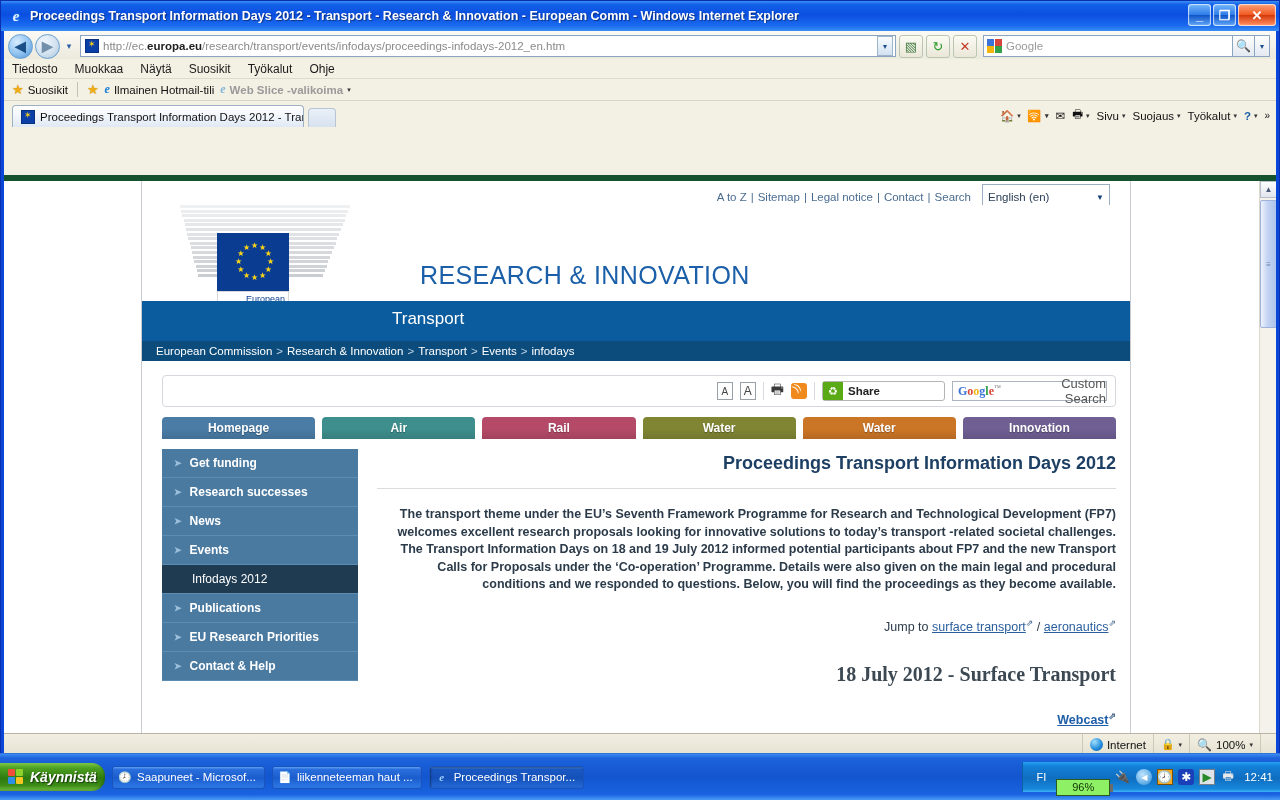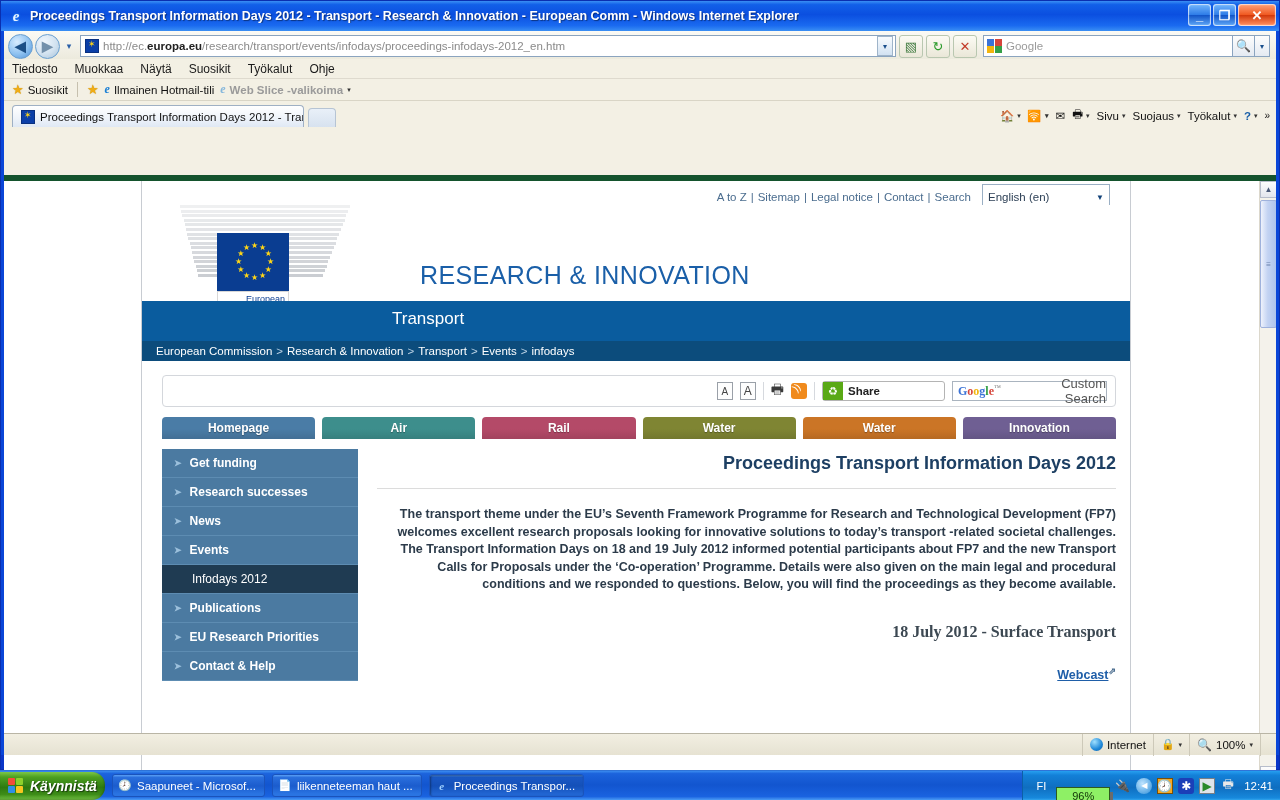--- a/index.html
+++ b/index.html
@@ -218,38 +218,38 @@
   .snav.sel { background:#1f3b52; font-weight:normal; padding-left:30px; }
 
   #main { flex:1; padding-left:19px; }
   #h1 { font-size:18px; font-weight:bold; color:#1d3f63; margin:4px 0 0 0; }
   #hr1 { height:1px; background:#dcdcdc; margin:14px 0 0 0; }
   #intro { font-size:12.5px; font-weight:bold; color:#2c3b4a; line-height:17.5px; margin-top:17px; }
   #tags { font-size:10.5px; color:#9aa3ac; line-height:13px; margin-top:28px; max-width:735px; }
   #jump { font-size:12.5px; color:#2c3b4a; margin-top:24px; }
   #jump a { color:#2a5f9e; text-decoration:underline; }
   .extlink { font-size:9px; vertical-align:super; color:#4a6c8e; }
-  #h2 { font-size:16px; font-weight:bold; color:#3c4852; margin:29px 0 0 6px; font-family:"Liberation Serif",serif;}
+  #h2 { font-size:20px; font-weight:bold; color:#3c4852; margin:29px 0 0 6px; font-family:"Liberation Serif",serif;}
   #webcastp { margin-top:25px; font-size:12.5px; font-weight:bold; }
   #webcastp a { color:#1f5ea8; text-decoration:underline; }
 
   
   #statusbar { position:absolute; left:0; bottom:0; width:100%; height:22px;
      background:linear-gradient(180deg,#f2efe2,#e6e2d2);
      border-top:1px solid #b9b5a5; display:flex; align-items:center; font-size:11.5px; color:#111; }
   #statusbar .sfill{ flex:1; }
   #statusbar .scell{ height:22px; display:flex; align-items:center; padding:0 7px;
                      border-left:1px solid #cdc9b9; gap:4px; }
   .globe{ width:13px;height:13px;border-radius:50%;
           background:radial-gradient(circle at 35% 30%,#9fe0ff,#1f88d8 60%,#0b5ea8);}
   .lockz{ color:#5c5c5c; font-size:11px; }
   .zoomi{ color:#1a5fa8; font-size:12px; }
 
   
-  #taskbar { position:absolute; left:0; bottom:0; width:1280px; height:30px;
+  #taskbar { position:absolute; left:0; bottom:0; width:1280px; height:47px;
      background:linear-gradient(180deg,#3b8cf0 0%, #1c63dc 9%, #1255cf 48%, #1a63e0 88%, #4a9bf5 100%);
      border-top:1px solid #2f74d8; display:flex; align-items:center; }
   #startbtn { width:105px; height:28px; margin:0 0 0 0;
      background:linear-gradient(180deg,#7ec847 0%, #4da021 18%, #2e7a10 55%, #3d8c18 80%, #73c243 100%);
      border-radius: 0 13px 13px 0; display:flex; align-items:center; gap:6px; padding-left:8px;
      box-shadow: inset -1px -1px 2px rgba(0,0,0,.2); }
   #startbtn .flagicon{ width:16px;height:16px; position:relative; }
   #startbtn .flagicon span{ position:absolute; width:7px;height:7px; border-radius:1px;}
   #startbtn .lbl{ color:#fff; font-weight:bold; font-style:italic; font-size:14px;
                   text-shadow:1px 1px 1px rgba(0,0,0,.55); }
@@ -525,20 +525,26 @@
               <div class="snav">
                   <span class="arr">➤</span>
                   <span>Contact &amp; Help</span>
                 </div>
             </div>
 
             <div id="main">
               <h1 id="h1">Proceedings Transport Information Days 2012</h1>
               <div id="hr1"></div>
               <p id="intro">The transport theme under the EU’s Seventh Framework Programme for Research and Technological Development (FP7) welcomes excellent research proposals looking for innovative solutions to today’s transport -related societal challenges. The Transport Information Days on 18 and 19 July 2012 informed potential participants about FP7 and the new Transport Calls for Proposals under the ‘Co-operation’ Programme. Details were also given on the main legal and procedural conditions and we responded to questions. Below, you will find the proceedings as they become available.</p>
+              <div id="jump">
+                <span>Jump to</span>
+                <a href="#">surface transport</a><span class="extlink">⇗</span>
+                <span>/</span>
+                <a href="#">aeronautics</a><span class="extlink">⇗</span>
+              </div>
               <h2 id="h2">18 July 2012 - Surface Transport</h2>
               <p id="webcastp">
                 <a href="#">Webcast</a><span class="extlink">⇗</span>
               </p>
             </div>
           </div>
         </div>
       </div>
 
       <div id="vscroll">

